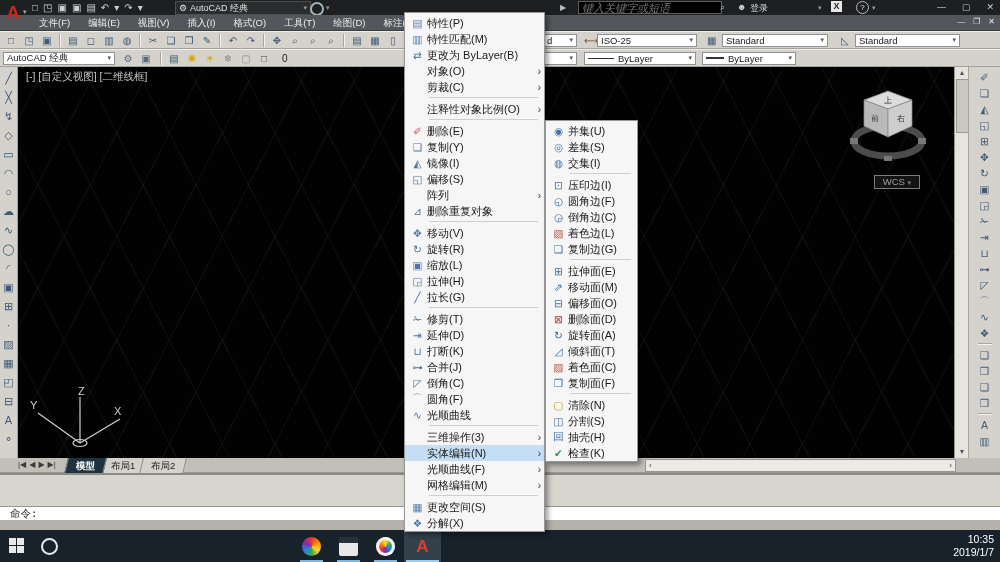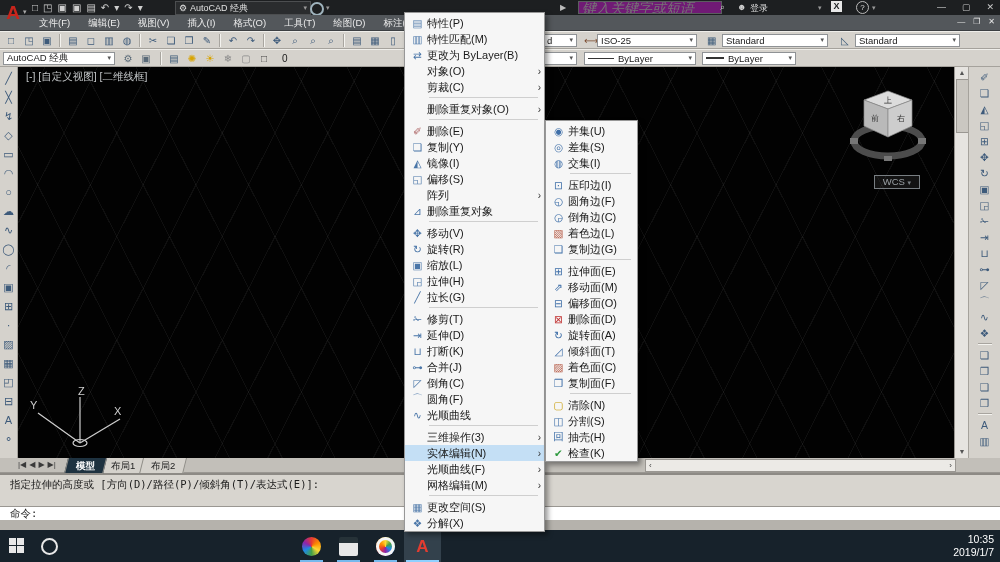--- a/index.html
+++ b/index.html
@@ -13,22 +13,22 @@
     font-weight:bold;font-size:19px;line-height:26px;text-align:center;}
   #logo-caret{left:23px;top:8px;font-size:7px;color:#aaa;}
   #qat{left:32px;top:1px;display:flex;gap:5px;align-items:center;height:13px;}
   #qat .qi{font-size:10px;color:#cfcfcf;line-height:13px;}
   #ws-combo{left:175px;top:1px;width:128px;height:12px;background:#2a2c2e;border:1px solid #4c4e50;
     display:flex;align-items:center;font-size:9px;color:#e2e2e2;padding:0 3px;gap:3px;}
   #ws-combo .caret{margin-left:auto;font-size:7px;color:#9a9a9a;}
   #tb-circle{left:310px;top:2px;width:10px;height:10px;border:2px solid #9fb3bd;border-radius:50%;}
   #tb-circle-caret{left:326px;top:4px;font-size:7px;color:#9a9a9a;}
   #tb-play{left:560px;top:3px;font-size:8px;color:#bbb;}
-  #tb-search{left:578px;top:1px;width:136px;height:11px;background:#701a75;border:1px solid #5b5d5f;
-    color:#989898;font-style:italic;font-size:14px;padding:0 3px;font-family:"Liberation Sans",sans-serif;}
+  #tb-search{left:578px;top:1px;width:136px;height:11px;background:#000000;border:1px solid #5b5d5f;
+    color:#989898;font-style:italic;font-size:11px;padding:0 3px;font-family:"Liberation Sans",sans-serif;}
   #tb-binoc{left:720px;top:2px;font-size:9px;color:#cfcfcf;}
   #tb-person{left:737px;top:2px;font-size:9px;color:#cfcfcf;}
   #tb-signin{left:750px;top:2px;font-size:9px;color:#dcdcdc;}
   #tb-caret1{left:818px;top:4px;font-size:7px;color:#9a9a9a;}
   #tb-x{left:831px;top:1px;width:11px;height:11px;background:#e8e8e8;color:#1d1f21;font-size:9px;
     font-weight:bold;text-align:center;line-height:11px;}
   #tb-help{left:856px;top:1px;width:11px;height:11px;border:1px solid #bbb;border-radius:50%;
     color:#ddd;font-size:8px;text-align:center;line-height:11px;}
   #tb-caret2{left:872px;top:4px;font-size:7px;color:#9a9a9a;}
   #win-ctrls{right:6px;top:0px;display:flex;gap:16px;color:#c9c9c9;font-size:9px;height:14px;align-items:center;}
@@ -392,21 +392,20 @@
         <div class="tab"><span>布局2</span></div>
       </div>
   </div>
   <div id="hscroll" class="abs">
     <span class="arr">‹</span>
     <span class="arr">›</span>
   </div>
 
   <div id="cmdhist" class="abs">
 
-      <div class="cline">指定拉伸的高度或 [方向(D)/路径(P)/倾斜角(T)/表达式(E)]:</div>
     </div>
   <div id="cmdline" class="abs">
     <span>命令:</span>
   </div>
   <div id="statusstrip" class="abs"></div>
 
   <div id="modify-menu" class="abs">
 
   <div class="mi">
         <span class="ig" style="color: rgb(74, 118, 168);">▤</span>
@@ -429,21 +428,21 @@
         <span class="ma">›</span>
       </div>
       <div class="mi">
         <span class="ig"></span>
         <span class="ml">剪裁(C)</span>
         <span class="ma">›</span>
       </div>
       <div class="msep"></div>
       <div class="mi">
         <span class="ig"></span>
-        <span class="ml">删除重复对象(O)</span>
+        <span class="ml">注释性对象比例(O)</span>
         <span class="ma">›</span>
       </div>
       <div class="msep"></div>
       <div class="mi">
         <span class="ig" style="color: rgb(168, 90, 90);">✐</span>
         <span class="ml">删除(E)</span>
         <span class="ma"></span>
       </div>
       <div class="mi">
         <span class="ig" style="color: rgb(74, 118, 168);">❏</span>

